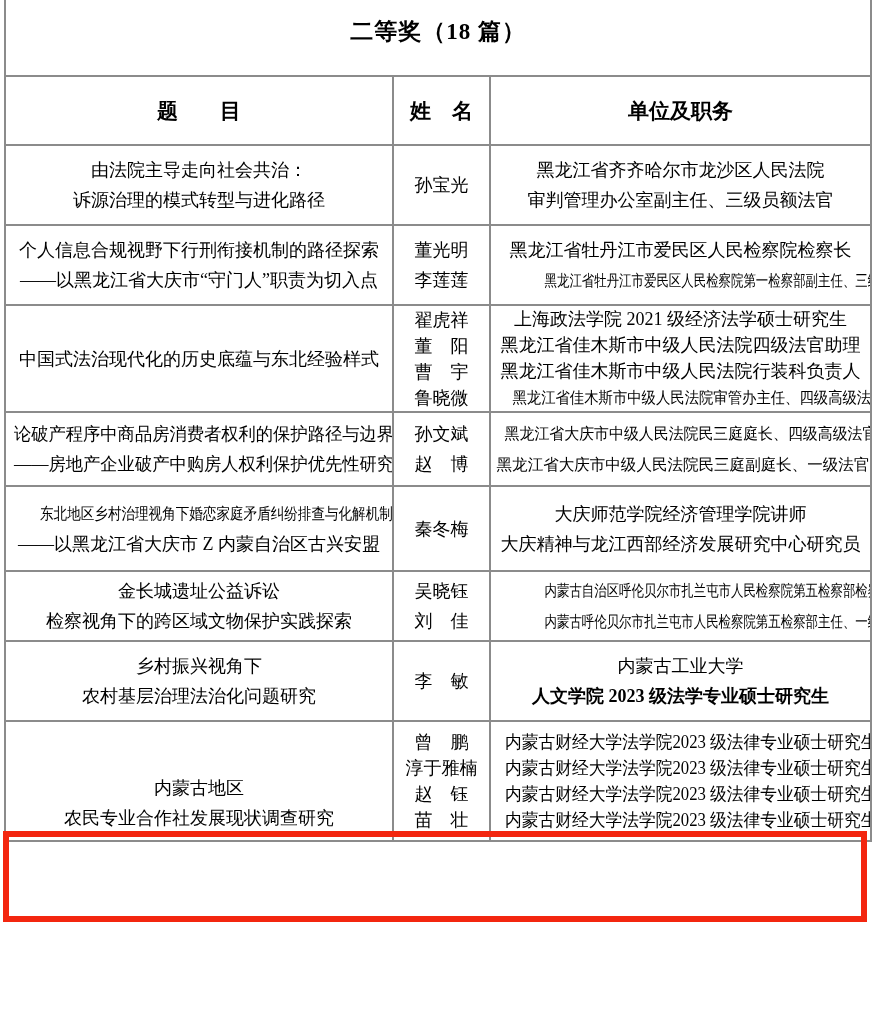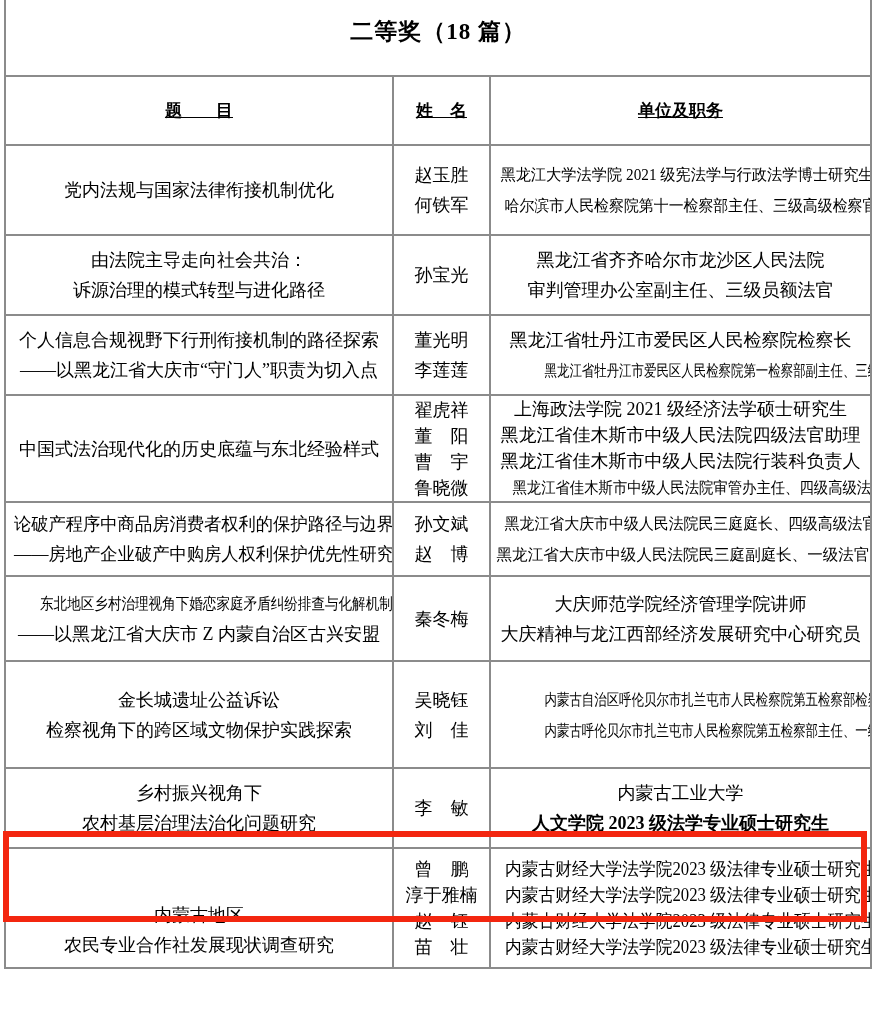--- a/index.html
+++ b/index.html
@@ -14,21 +14,21 @@
   }
   td,th{
     border:2px solid #8b8b8b;padding:0;margin:0;
     text-align:center;vertical-align:middle;overflow:hidden;
   }
   col.c-title{width:388px;}
   col.c-name{width:97px;}
   col.c-unit{width:381px;}
   tr.r-section td{height:88px;font-size:23px;font-weight:bold;letter-spacing:1px;}
   tr.r-head{height:69px;}
-  tr.r-head th{font-size:17px;font-weight:bold;text-decoration:underline;}
+  tr.r-head th{font-size:21px;font-weight:bold;}
   tbody td{font-size:18px;font-weight:normal;}
   .line{white-space:nowrap;}
   .fit{display:inline-block;white-space:nowrap;transform-origin:50% 50%;}
   .highlight-box{
     position:absolute;left:3px;top:831px;width:864px;height:91px;
     border:6px solid #f3260f;box-sizing:border-box;pointer-events:none;
     background:transparent;
   }
 </style>
 </head>
@@ -45,33 +45,20 @@
       <tr class="r-section">
         <td colspan="3">二等奖（18 篇）</td>
       </tr>
       <tr class="r-head">
         <th>题　　目</th>
         <th>姓　名</th>
         <th>单位及职务</th>
       </tr>
     </thead>
     <tbody id="rows">
-        <tr style="height: 90px;">
-          <td>
-            <div class="line" style="line-height: 30px;"><span class="fit">党内法规与国家法律衔接机制优化</span></div>
-          </td>
-          <td>
-            <div class="line" style="line-height: 30px;"><span class="fit">赵玉胜</span></div>
-            <div class="line" style="line-height: 30px;"><span class="fit">何铁军</span></div>
-          </td>
-          <td>
-            <div class="line" style="line-height: 30px;"><span class="fit" style="font-size: 16px; transform: scaleX(0.952);">黑龙江大学法学院 2021 级宪法学与行政法学博士研究生</span></div>
-            <div class="line" style="line-height: 30px;"><span class="fit" style="font-size: 16px; transform: scaleX(0.932);">哈尔滨市人民检察院第十一检察部主任、三级高级检察官</span></div>
-          </td>
-        </tr>
         <tr style="height: 80px;">
           <td>
             <div class="line" style="line-height: 30px;"><span class="fit">由法院主导走向社会共治：</span></div>
             <div class="line" style="line-height: 30px; text-align: center;"><span class="fit">诉源治理的模式转型与进化路径</span></div>
           </td>
           <td>
             <div class="line" style="line-height: 30px;"><span class="fit">孙宝光</span></div>
           </td>
           <td>
             <div class="line" style="line-height: 30px;"><span class="fit">黑龙江省齐齐哈尔市龙沙区人民法院</span></div>
@@ -129,21 +116,21 @@
             <div class="line" style="line-height: 30px;"><span class="fit">——以黑龙江省大庆市 Z 内蒙自治区古兴安盟</span></div>
           </td>
           <td>
             <div class="line" style="line-height: 30px;"><span class="fit">秦冬梅</span></div>
           </td>
           <td>
             <div class="line" style="line-height: 30px;"><span class="fit">大庆师范学院经济管理学院讲师</span></div>
             <div class="line" style="line-height: 30px;"><span class="fit">大庆精神与龙江西部经济发展研究中心研究员</span></div>
           </td>
         </tr>
-        <tr style="height: 107px;">
+        <tr style="height: 70px;">
           <td>
             <div class="line" style="line-height: 30px;"><span class="fit">金长城遗址公益诉讼</span></div>
             <div class="line" style="line-height: 30px;"><span class="fit">检察视角下的跨区域文物保护实践探索</span></div>
           </td>
           <td>
             <div class="line" style="line-height: 30px;"><span class="fit">吴晓钰</span></div>
             <div class="line" style="line-height: 30px;"><span class="fit">刘　佳</span></div>
           </td>
           <td>
             <div class="line" style="line-height: 30px;"><span class="fit" style="font-size: 16px; transform: scaleX(0.777);">内蒙古自治区呼伦贝尔市扎兰屯市人民检察院第五检察部检察官助理</span></div>

